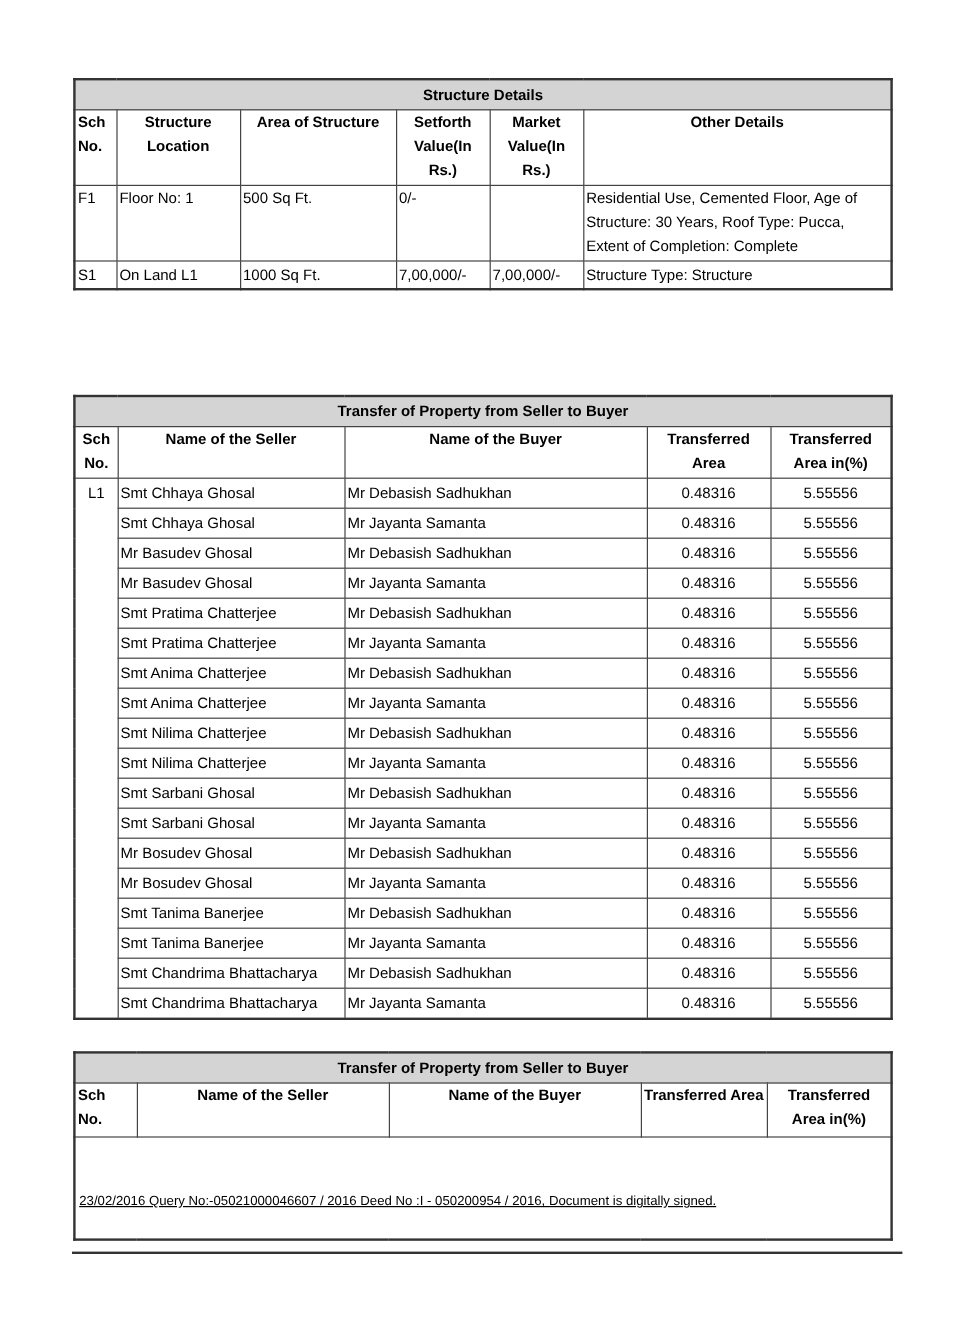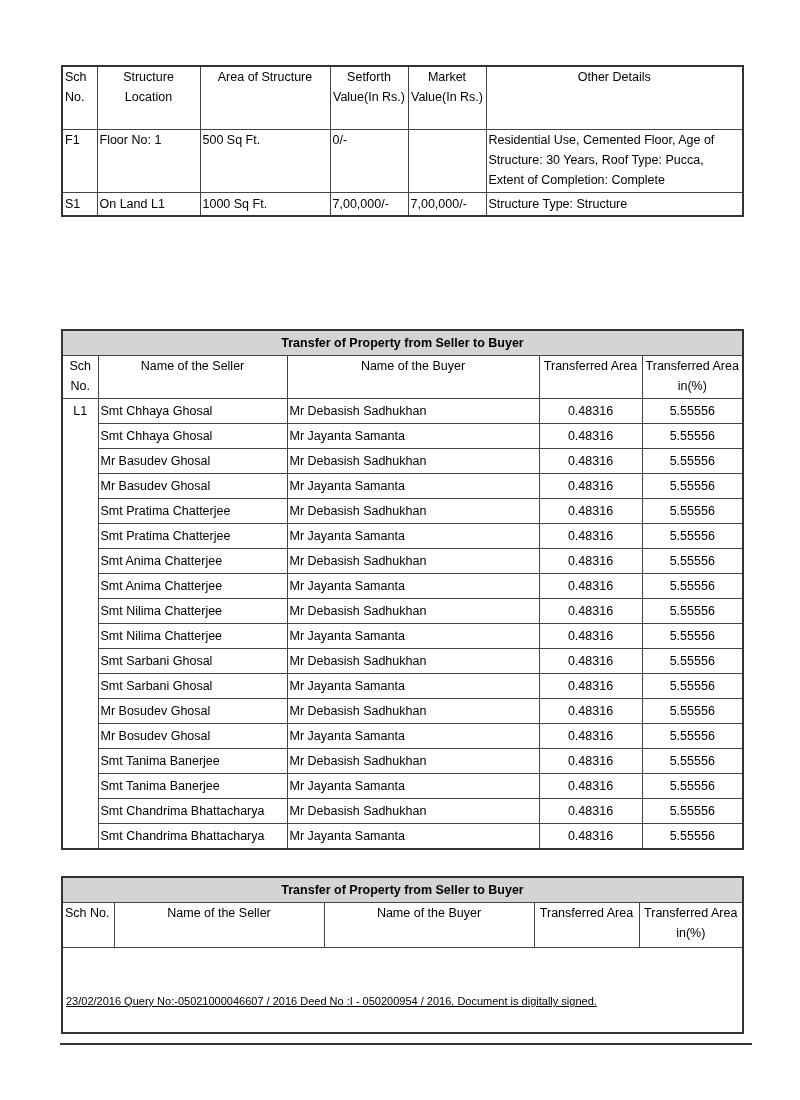--- a/index.html
+++ b/index.html
@@ -1,21 +1,21 @@
 <!DOCTYPE html>
 <html><head>
 <meta charset="utf-8">
 <style>
   html, body { margin: 0; padding: 0; background: #ffffff; }
   body { width: 800px; height: 1100px; position: relative; font-family: "Liberation Sans", sans-serif; color: #000; font-size: 12.5px; }
   table { border-collapse: collapse; position: absolute; left: 61px; width: 683px; table-layout: fixed; }
   td, th { border: 1px solid #444; padding: 0 2px; vertical-align: top; line-height: 20px; }
   table.outer { border: 2px solid #333; }
   .caption-row th { background: #d4d4d4; text-align: center; font-weight: bold; height: 24px; line-height: 24px; border-bottom: 1px solid #444; }
-  th { font-weight: normal; text-align: center; }
+  th { font-weight: bold; text-align: center; }
   #structure { top: 65px; }
   #structure thead tr.hdr th { height: 62px; }
   #structure thead tr.hdr th.left { text-align: left; }
   #structure tbody td { height: 62px; }
   #structure tbody tr.last td { height: 22px; line-height: 22px; }
   #transfer1 { top: 329px; }
   #transfer1 tr.hdr th { height: 42px; }
   #transfer1 tbody td { height: 24px; line-height: 24px; }
   #transfer1 td.num { text-align: center; margin-top: 16px; }
   #transfer1 td.sch { text-align: center; border-bottom: none; border-top: none; }
@@ -32,20 +32,23 @@
 <table id="structure" class="outer">
   <colgroup>
     <col style="width:35px">
       <col style="width:103px">
       <col style="width:130px">
       <col style="width:78px">
       <col style="width:78px">
       <col>
   </colgroup>
   <thead>
+    <tr class="caption-row">
+      <th colspan="6">Structure Details</th>
+    </tr>
     <tr class="hdr">
       <th class="left">Sch No.</th>
       <th>Structure Location</th>
       <th>Area of Structure</th>
       <th>Setforth Value(In Rs.)</th>
       <th>Market Value(In Rs.)</th>
       <th>Other Details</th>
     </tr>
   </thead>
   <tbody id="structure-body">

